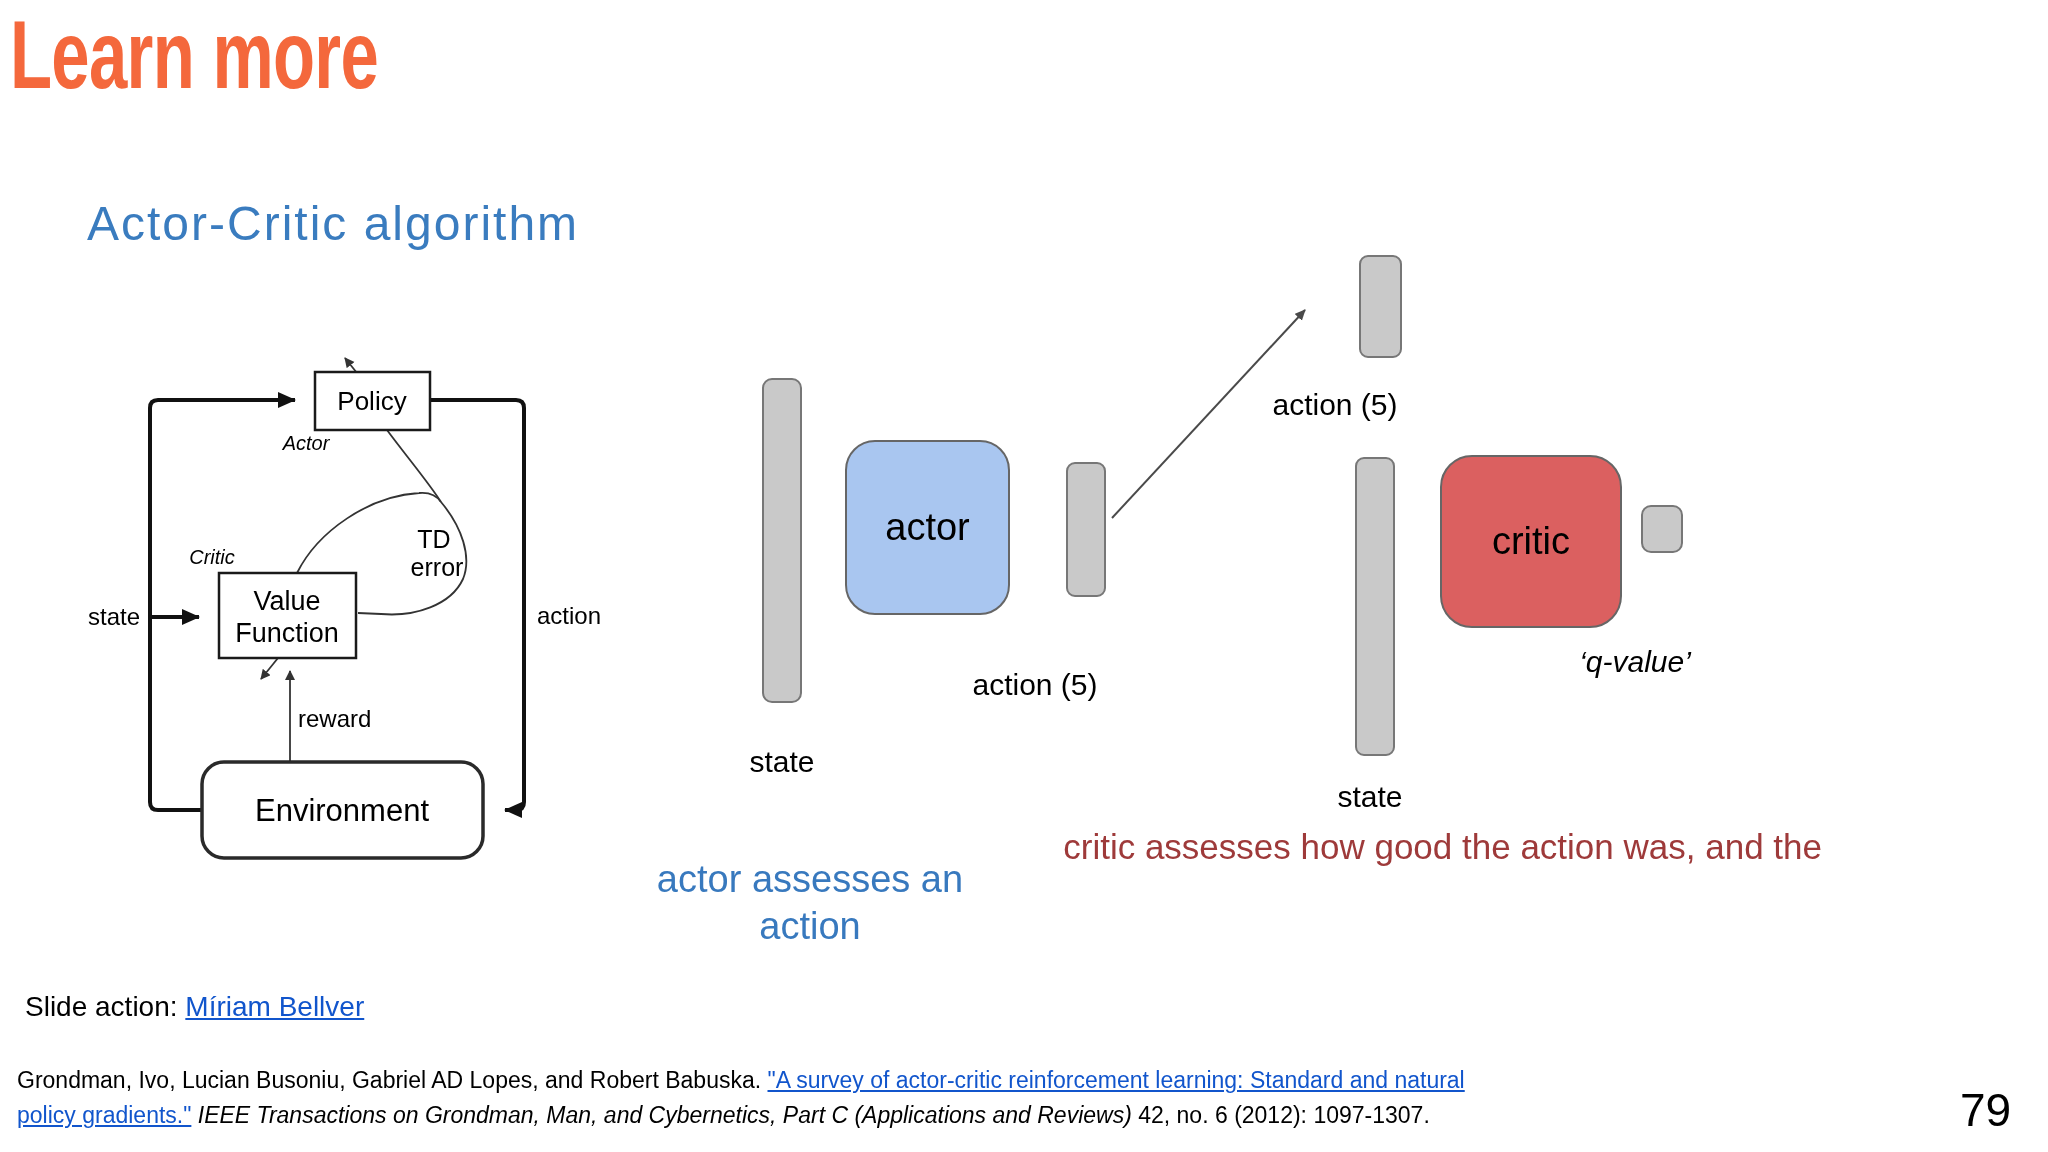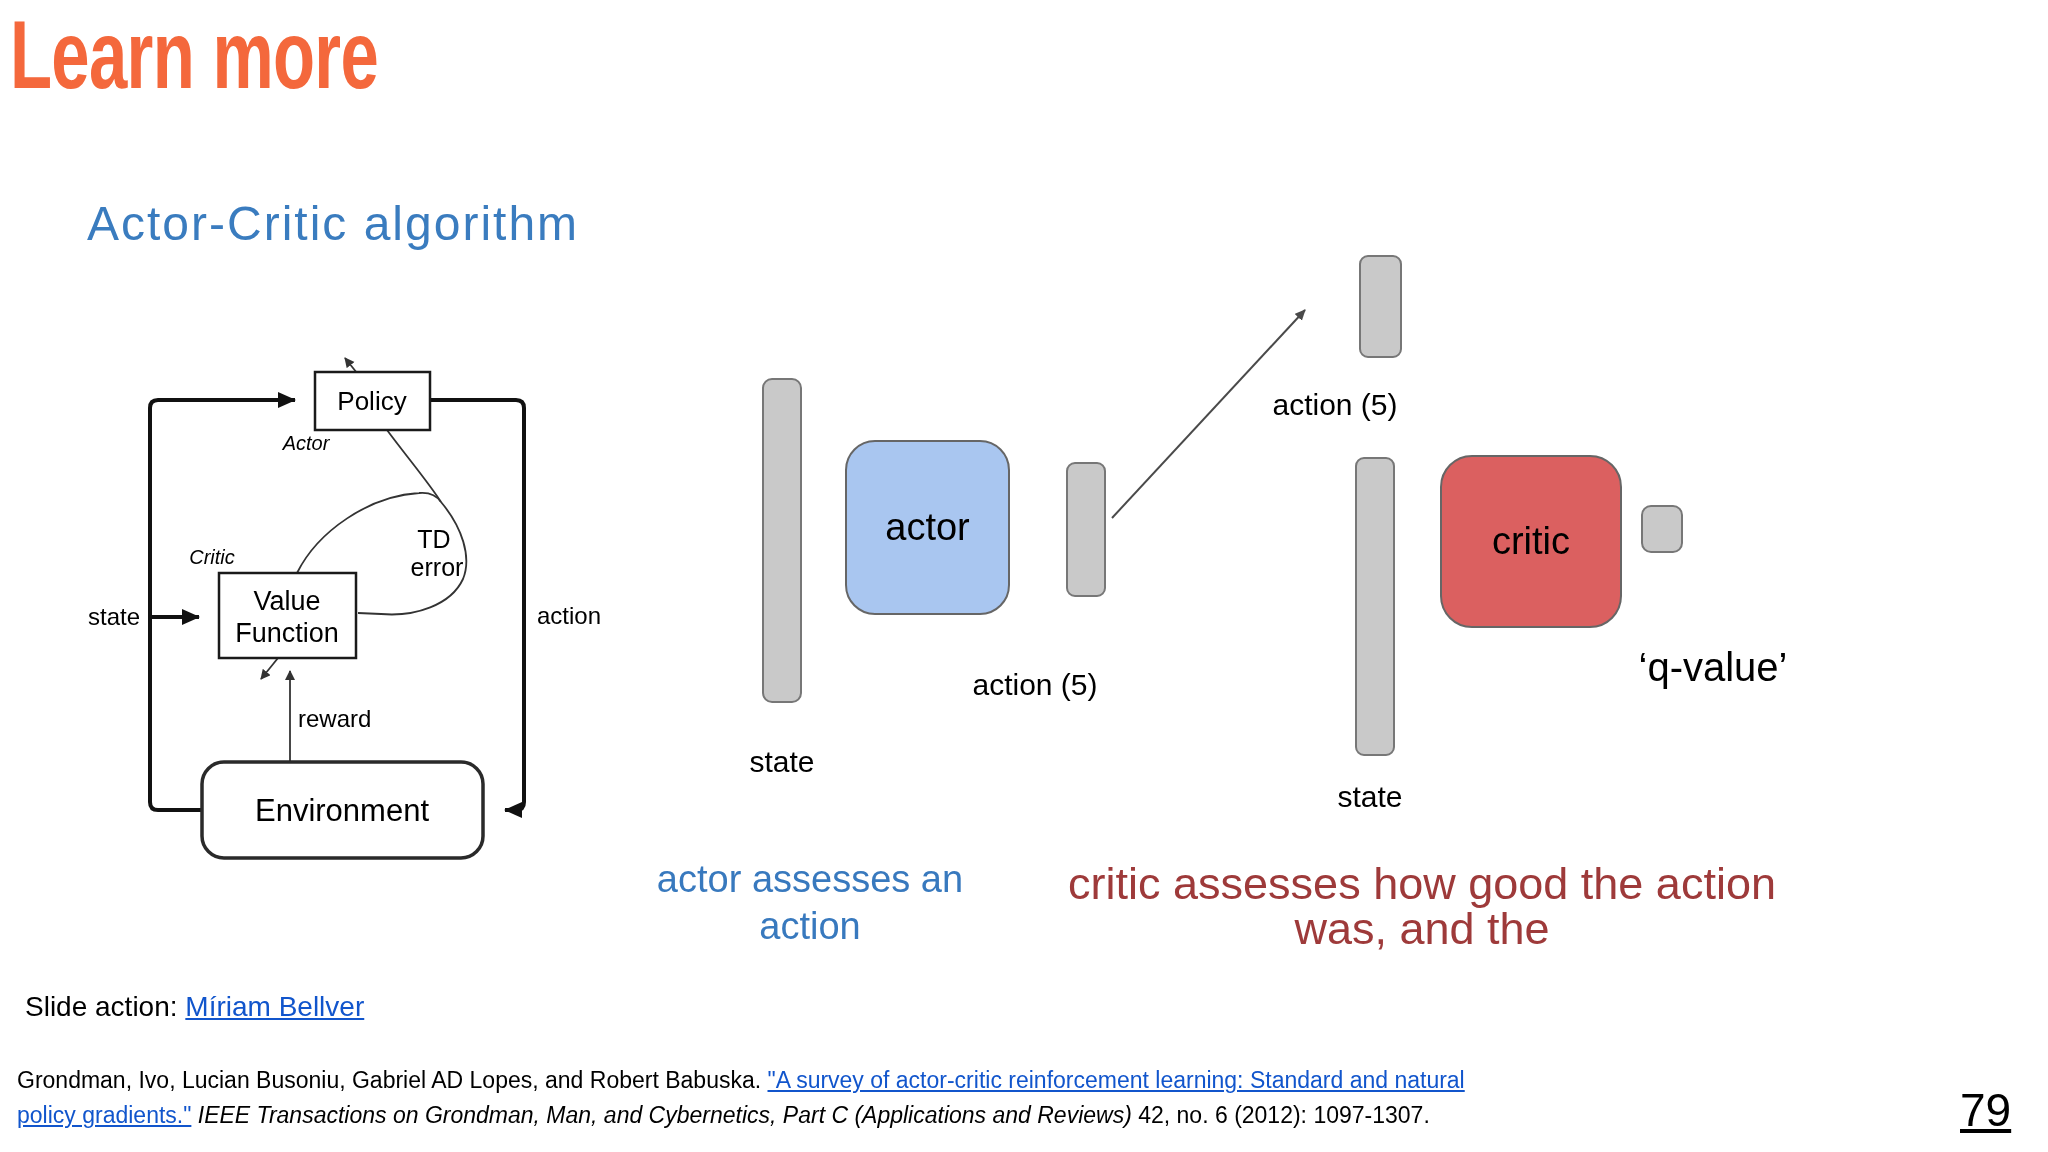--- a/index.html
+++ b/index.html
@@ -57,29 +57,29 @@
     background:var(--critic-fill,#DB6060);border:2px solid #666;
     display:flex;align-items:center;justify-content:center;
     font-size:38px;color:#000;box-sizing:border-box;
   }
   .netlabel{font-size:30px;color:#000;text-align:center;white-space:nowrap;}
   .caption-blue{
     left:630px;top:856px;width:360px;text-align:center;
     font-size:38px;line-height:47px;color:var(--caption-blue,#3879BE);
   }
   .caption-red{
-    left:1022px;top:861px;width:800px;text-align:center;
-    font-size:45px;line-height:45px;color:var(--caption-red,#9E3A3A);
+    left:1022px;top:824px;width:800px;text-align:right;
+    font-size:35px;line-height:45px;color:var(--caption-red,#9E3A3A);
   }
 
   
   .credit{left:25px;top:991px;font-size:28px;color:#000;white-space:nowrap;}
   .credit a, .cite a{color:var(--link-blue,#1155CC);text-decoration:underline;cursor:pointer;}
   .cite{left:17px;top:1063px;font-size:23px;line-height:35px;color:#000;width:1860px;}
-  .page-num{left:1960px;top:1083px;font-size:46px;color:#000;text-decoration:underline;}
+  .page-num{left:1960px;top:1083px;font-size:46px;color:#000;}
 </style>
 </head>
 <body>
 
 <div class="abs page-title">Learn more</div>
 <div class="abs section-heading">Actor-Critic algorithm</div>
 
 <svg class="abs classic-fig" width="540" height="600" viewBox="0 0 540 600">
   <defs>
     <marker id="arrBig" orient="auto" markerUnits="userSpaceOnUse" markerWidth="20" markerHeight="18" refX="17" refY="8">
@@ -141,21 +141,21 @@
 <div class="abs netlabel" style="left:1225px;top:388px;width:220px;">action (5)</div>
 <div class="abs netlabel" style="left:925px;top:668px;width:220px;">action (5)</div>
 <div class="abs netlabel" style="left:672px;top:745px;width:220px;">state</div>
 
 <div class="abs gbar" style="left:1355px;top:457px;width:40px;height:299px;border-radius:9px;"></div>
 <div class="abs critic-box">
     <span>critic</span>
   </div>
 <div class="abs gbar" style="left:1641px;top:505px;width:42px;height:48px;border-radius:10px;"></div>
 <div class="abs netlabel" style="left:1260px;top:780px;width:220px;">state</div>
-<div class="abs netlabel" style="left:1613px;top:645px;width:200px;font-size:40px;">‘q-value’</div>
+<div class="abs netlabel" style="left:1535px;top:645px;width:200px;font-size:30px;font-style:italic;">‘q-value’</div>
 
 <div class="abs caption-blue">actor assesses an action</div>
 <div class="abs caption-red">
   <span>critic assesses how good the action was, and the</span><br>
 </div>
 
 <div class="abs credit">
   <span>Slide action: </span><a>Míriam Bellver</a>
 </div>
 

